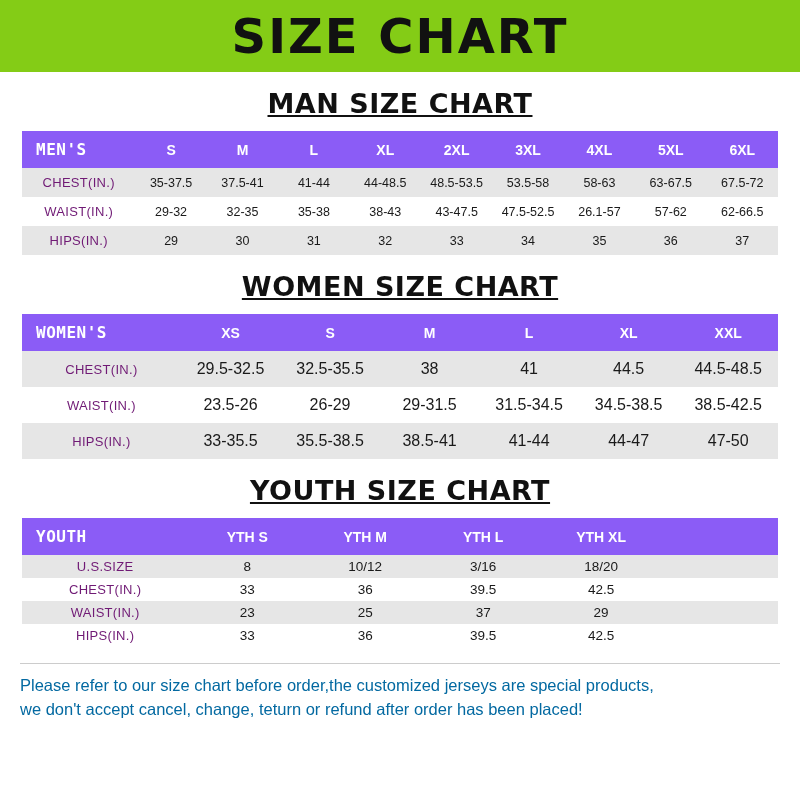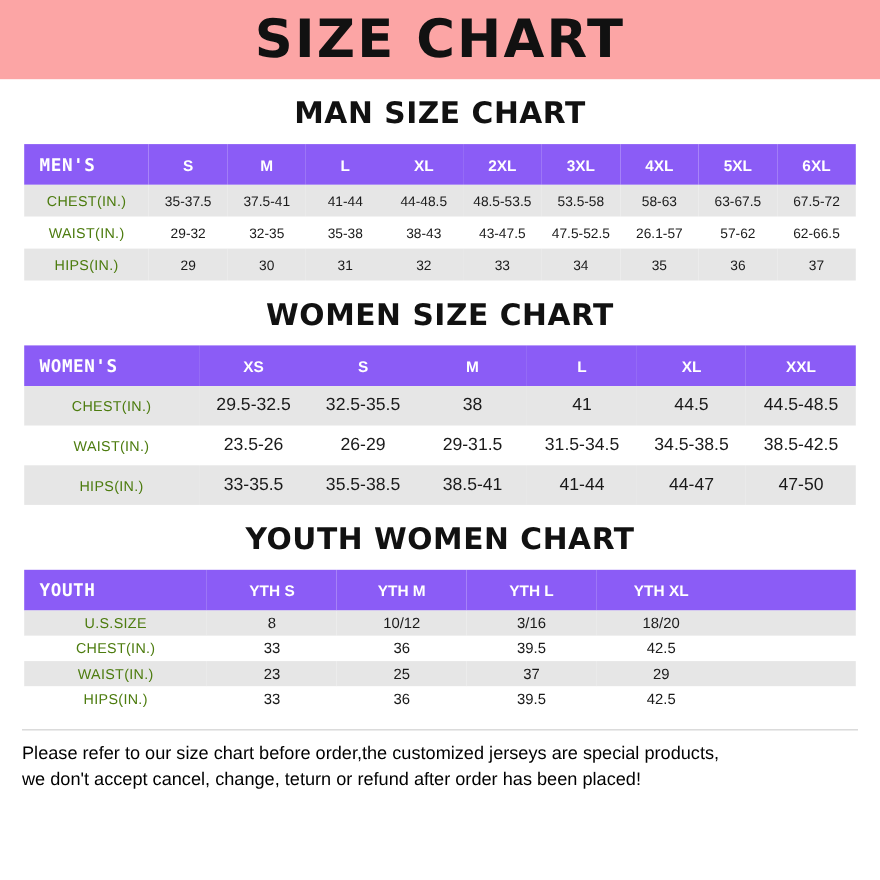--- a/index.html
+++ b/index.html
@@ -11,21 +11,21 @@
   }
   .page {
     width: 800px; height: 800px;
     background: #ffffff;
     position: relative;
     overflow: hidden;
   }
   
   .header {
     height: 72px;
-    background: #fca5a5;
+    background: #84cc16;
     display: flex;
     align-items: center;
     justify-content: center;
   }
   .header-title {
     font-family: "DejaVu Sans", sans-serif;
     font-weight: bold;
     font-size: 48px;
     letter-spacing: 2px;
     color: #111111;
@@ -36,20 +36,21 @@
     padding: 0 22px;
   }
   .section-title {
     text-align: center;
     font-family: "DejaVu Sans", sans-serif;
     font-weight: bold;
     font-size: 27px;
     color: #111111;
     margin: 16px 0 12px 0;
     letter-spacing: 0.5px;
+    text-decoration: underline;
   }
   table.sz {
     width: 100%;
     border-collapse: collapse;
     table-layout: fixed;
   }
   table.sz th, table.sz td {
     text-align: center;
     font-size: 12.5px;
     color: #1a1a1a;
@@ -66,41 +67,41 @@
   table.sz thead th.corner {
     text-align: left;
     padding-left: 14px;
     font-family: "DejaVu Sans Mono", monospace;
     font-size: 16px;
     letter-spacing: 0.5px;
   }
   table.sz tbody td.rowhead {
     text-align: center;
     font-size: 13px;
-    color: #4d7c0f;
+    color: #701a75;
     letter-spacing: 0.3px;
   }
   table.sz tbody tr.odd td { background: #e6e6e6; }
   table.sz tbody tr.even td { background: #ffffff; }
   
   .tbl-women tbody td.rowhead,
   .tbl-youth tbody td.rowhead { text-align: center; }
 
   .tbl-men tbody td { padding: 7px 2px; }
   .tbl-women thead th { font-size: 16px; padding: 11px 2px; }
   .tbl-women tbody td { font-size: 16px; padding: 9px 2px; }
   .tbl-youth thead th { font-size: 16px; padding: 12px 2px; }
   .tbl-youth tbody td { font-size: 13.5px; padding: 4px 2px; }
 
   
   .note {
     margin: 16px 20px 0 20px;
     border-top: 1px solid #cccccc;
     padding-top: 10px;
-    color: #000000;
+    color: #0369a1;
     font-size: 16.5px;
     line-height: 1.45;
     font-family: "Liberation Sans", sans-serif;
   }
   .note div { white-space: nowrap; }
 </style>
 </head>
 <body>
 
 <div class="page">
@@ -207,21 +208,21 @@
           <td>38.5-41</td>
           <td>41-44</td>
           <td>44-47</td>
           <td>47-50</td>
         </tr>
       </tbody>
     </table>
   </div>
 
   <div class="section">
-    <div class="section-title">YOUTH WOMEN CHART</div>
+    <div class="section-title">YOUTH SIZE CHART</div>
     <table class="sz tbl-youth">
       <thead>
         <tr>
           <th class="corner" style="width:22%">YOUTH</th>
           <th>YTH S</th>
           <th>YTH M</th>
           <th>YTH L</th>
           <th>YTH XL</th>
           <th></th>
         </tr>

